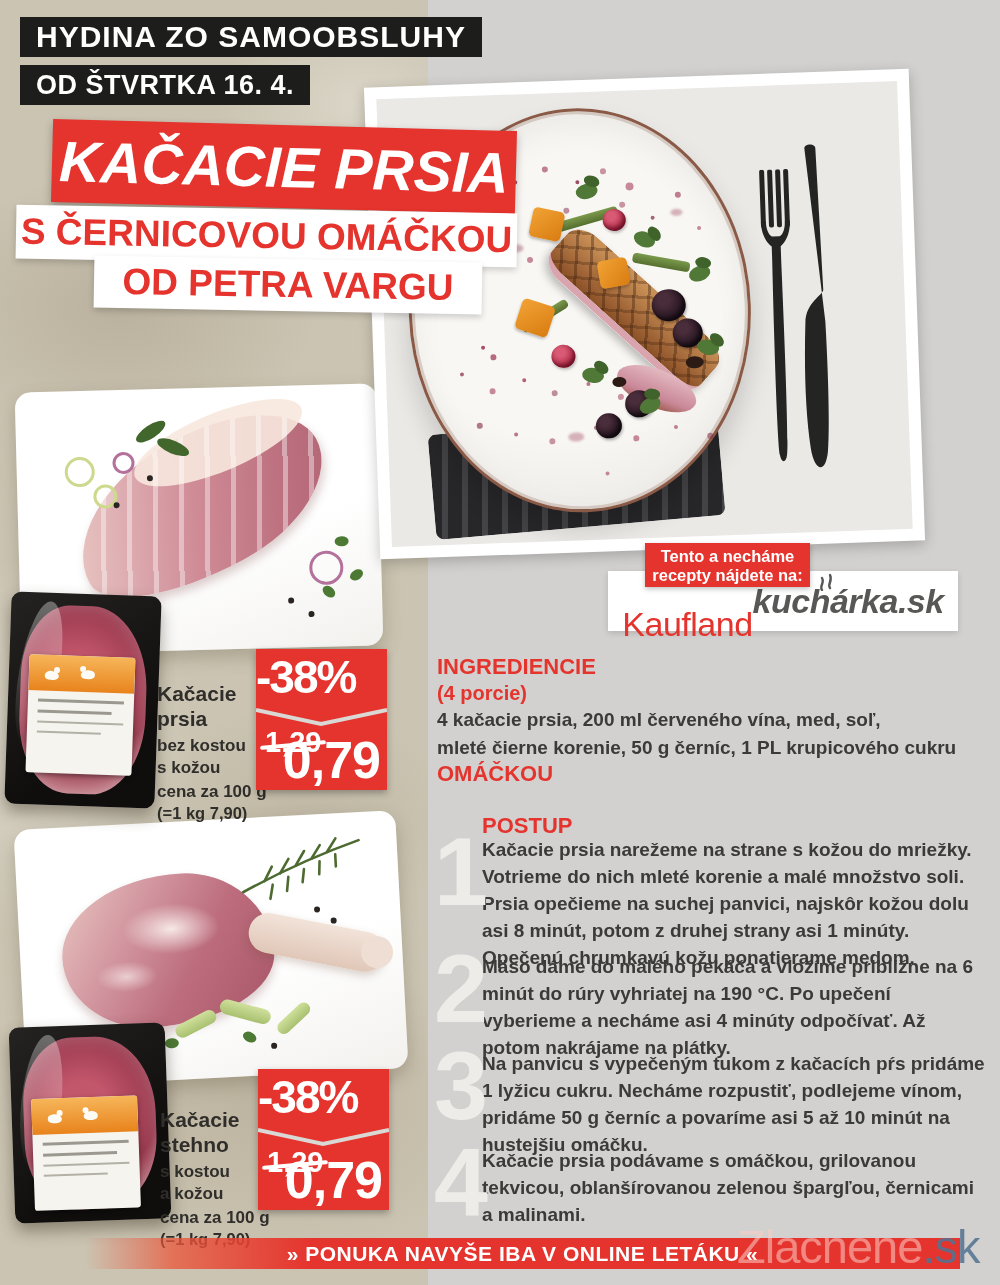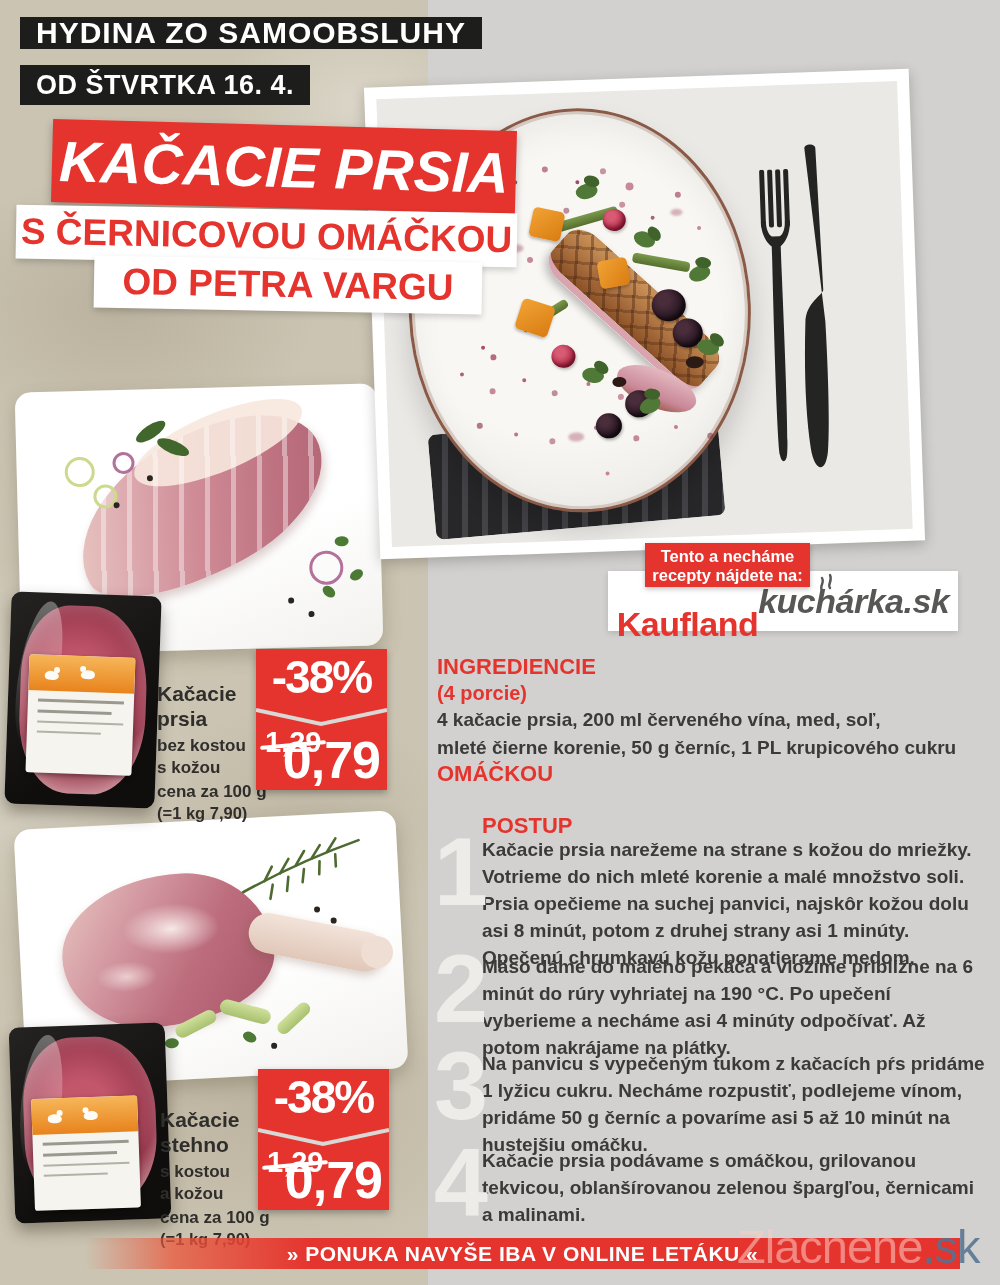--- a/index.html
+++ b/index.html
@@ -20,21 +20,21 @@
     --red:#e5332d; --black:#1d1d1b; --ink:#3a3a38; --paper:#cbc4b2; --gray:#d2d1cf;
   }
   .abs{ position:absolute; }
 
   
   .gray-panel{ left:428px; top:0; width:572px; height:1285px; background:var(--gray); }
 
   
   .black-banner{ background:var(--black); color:#fff; font-weight:800; white-space:nowrap;
     display:flex; align-items:center; padding:0 16px; z-index:6; }
-  .bb1{ left:20px; top:17px; height:32px; font-size:30px; letter-spacing:1px; }
+  .bb1{ left:20px; top:17px; height:40px; font-size:30px; letter-spacing:1px; }
   .bb2{ left:20px; top:65px; height:40px; font-size:27px; letter-spacing:.5px; }
 
   .red-title{ left:52px; top:125px; width:464px; height:83px; background:var(--red);
     transform:rotate(1.5deg); z-index:5; display:flex; align-items:center; justify-content:center;
     box-shadow:0 4px 8px rgba(0,0,0,.28); }
   .red-title span{ color:#fff; font-size:57px; font-weight:800; font-style:italic;
     letter-spacing:0; white-space:nowrap; }
   .white-strip{ background:#fff; z-index:5; display:flex; align-items:center; justify-content:center;
     transform:rotate(1deg); box-shadow:0 3px 6px rgba(0,0,0,.18); }
   .ws1{ left:16px; top:209px; width:501px; height:54px; }
@@ -90,21 +90,21 @@
   .sauce{ position:absolute; border-radius:50%; background:#2c1b14; }
 
   .cutlery{ position:absolute; z-index:1; }
 
   
   .recipe-badge{ left:645px; top:543px; width:165px; height:44px; background:var(--red); z-index:4;
     color:#fff; font-weight:800; font-size:16.5px; text-align:center; line-height:19px; padding-top:4px;
     box-shadow:0 2px 5px rgba(0,0,0,.25); }
   .logo-box{ left:608px; top:571px; width:350px; height:60px; background:#fff; z-index:3;
     display:flex; align-items:center; justify-content:center; box-shadow:0 2px 6px rgba(0,0,0,.15); }
-  .logo-box .brand{ color:var(--red); font-size:34px; font-weight:700; letter-spacing:-.5px;margin-top:46px; }
+  .logo-box .brand{ color:var(--red); font-size:34px; font-weight:400; letter-spacing:-.5px;margin-top:46px; }
   .logo-box .site{ color:#575756; font-size:34px; font-weight:800; font-style:italic; letter-spacing:-.5px; }
   .steam{ position:absolute; left:208px; top:0px; }
 
   
   .pplate{ background:linear-gradient(160deg,#ffffff 60%,#f2f1ee); border-radius:16px; z-index:1;
     box-shadow:0 8px 18px rgba(90,78,55,.30); }
   .plate1{ left:18px; top:388px; width:362px; height:262px; transform:rotate(-1.5deg); }
   .plate2{ left:20px; top:820px; width:382px; height:258px; transform:rotate(-3deg); }
 
   .breast{ position:absolute; left:48px; top:48px; width:268px; height:138px; transform:rotate(-27deg);
@@ -163,21 +163,21 @@
   .plabel .nm{ display:block; font-size:21px; font-weight:800; line-height:1.18; }
   .plabel .dt{ display:block; font-size:17px; font-weight:600; line-height:1.3; }
   .plabel .dt.first{ margin-top:3px; }
   .plabel .cw{ display:block; font-size:17px; font-weight:800; line-height:1.3; margin-top:2px; white-space:nowrap; }
   .plabel .nt{ display:block; font-size:16.5px; font-weight:600; line-height:1.3; white-space:nowrap; }
 
   
   .tag{ width:131px; height:141px; background:var(--red); z-index:3; box-shadow:0 3px 7px rgba(0,0,0,.3); }
   .tg1{ left:256px; top:649px; }
   .tg2{ left:258px; top:1069px; }
-  .tag .disc{ display:block; text-align:center; color:#fff; font-weight:800; font-size:46px;
+  .tag .disc{ display:block; color:#fff; font-weight:800; font-size:46px;
     letter-spacing:-2px; line-height:56px; }
   .tag .chev{ position:absolute; left:0; top:56px; }
   .tag .old{ position:absolute; left:9px; top:77px; color:#fff; font-weight:700; font-size:29px; }
   .tag .old::after{ content:""; position:absolute; left:-5px; right:-5px; top:50%; height:4px;
     background:#fff; transform:rotate(-5deg); border-radius:2px; }
   .tag .new{ position:absolute; right:7px; top:85px; color:#fff; font-weight:800; font-size:52px; line-height:1; letter-spacing:-1px; }
 
   
   .ingredients{ left:437px; top:654px; width:545px; z-index:3; }
   .rhead{ color:var(--red); font-weight:800; font-size:22px; line-height:26px; }

